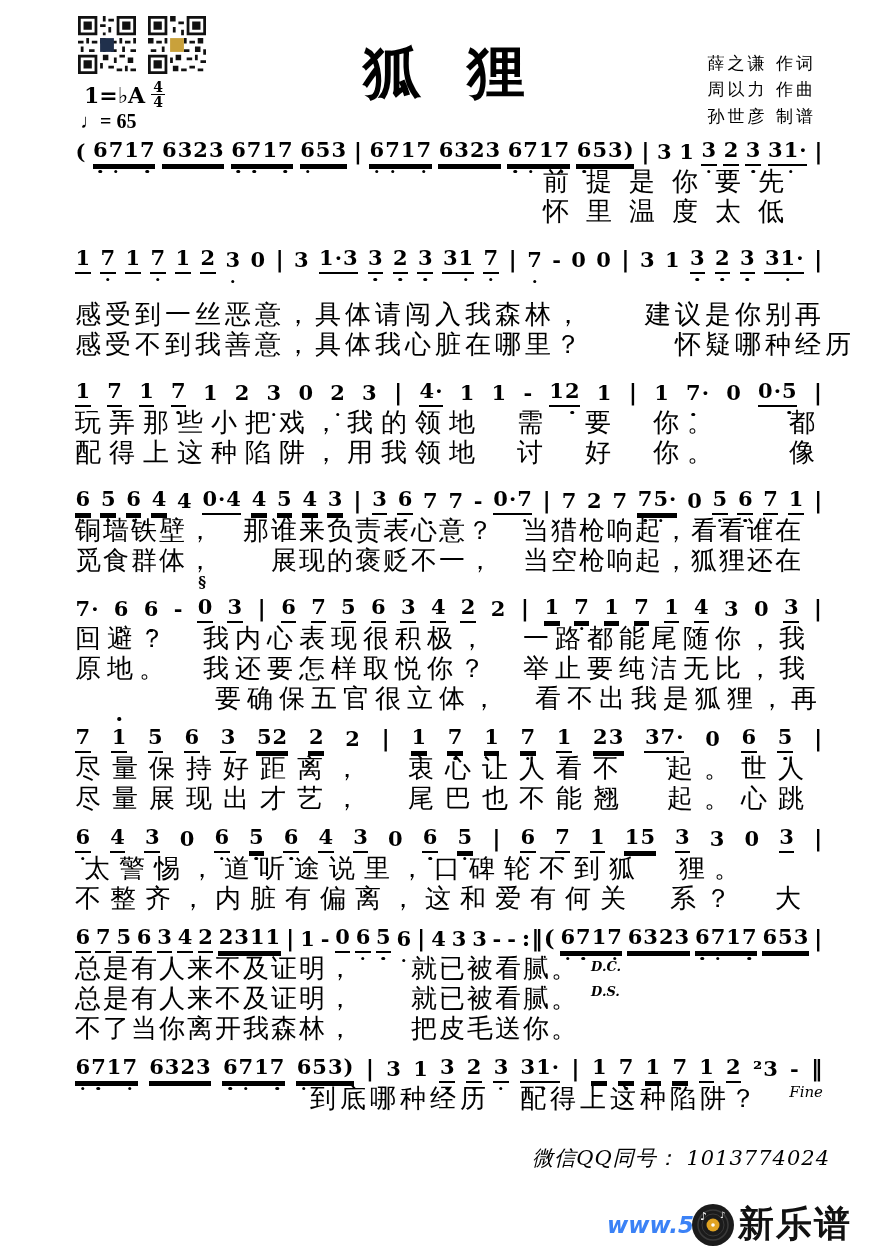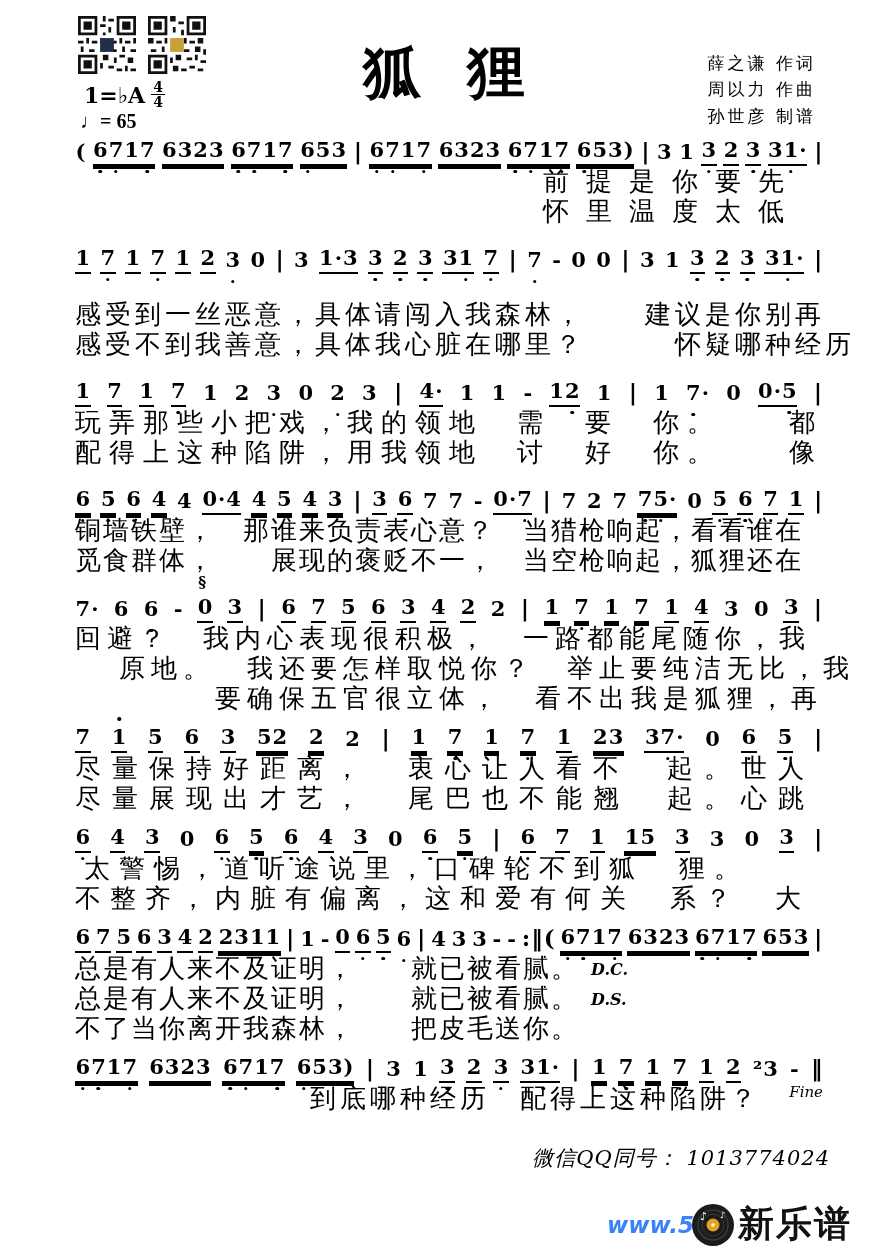--- a/index.html
+++ b/index.html
@@ -28,21 +28,21 @@
   .tok.u1{border-bottom:2px solid #000;}
   .tok.u2{border-bottom:2px solid #000;box-shadow:0 3px 0 #000;}
   .ch{position:relative;padding:0 0.5px;}
   .ch.lo::after{content:"";position:absolute;left:50%;transform:translateX(-50%);bottom:-11px;
                 width:3.5px;height:3.5px;border-radius:50%;background:#000;}
   .ch.hi::before{content:"";position:absolute;left:50%;transform:translateX(-50%);top:-7px;
                 width:3.5px;height:3.5px;border-radius:50%;background:#000;}
   .tok.bar{font-size:23px;}
   .supmark{position:absolute;top:-21px;left:1px;font-size:15px;font-weight:bold;}
   .lyric{font-size:26px;line-height:30px;white-space:nowrap;letter-spacing:6px;}
-  .dcds{position:absolute;left:69%;top:36px;font-size:16px;font-style:italic;font-weight:bold;line-height:1.9;}
+  .dcds{position:absolute;left:69%;top:36px;font-size:13px;font-style:italic;font-weight:bold;line-height:1.9;}
   .fine{position:absolute;right:0;top:34px;font-size:15px;font-style:italic;font-weight:normal;}
 
   
   .contact{position:absolute;right:58px;top:1144px;font-size:21px;font-style:italic;letter-spacing:1px;}
   .brand{position:absolute;right:36px;top:1200px;display:flex;align-items:center;gap:2px;}
   .brand .site{font-size:23px;font-weight:bold;font-style:italic;color:#3b82f6;
                font-family:"DejaVu Sans",sans-serif;margin-right:-6px;}
   .brand .name{font-size:36px;font-weight:bold;font-family:"DejaVu Sans","Liberation Sans",sans-serif;
                letter-spacing:2px;color:#111;}
 </style>
@@ -520,21 +520,21 @@
             <span class="ch">0</span>
           </span>
           <span class="tok u1">
             <span class="ch">3</span>
           </span>
           <span class="tok bar">
             <span class="ch">|</span>
           </span>
         </div>
         <div class="lyric" style="letter-spacing: 6px;">回避？　我内心表现很积极，　一路都能尾随你，我</div>
-        <div class="lyric" style="letter-spacing: 6px; margin-left: 44px;">原地。　我还要怎样取悦你？　举止要纯洁无比，我</div>
+        <div class="lyric" style="letter-spacing: 6px;">原地。　我还要怎样取悦你？　举止要纯洁无比，我</div>
         <div class="lyric" style="padding-left: 140px; letter-spacing: 6px;">要确保五官很立体，　看不出我是狐狸，再</div>
       </div>
       <div class="system three">
         <div class="notation">
           <span class="tok u1">
             <span class="ch">7</span>
           </span>
           <span class="tok u1">
             <span class="ch hi">1</span>
           </span>

